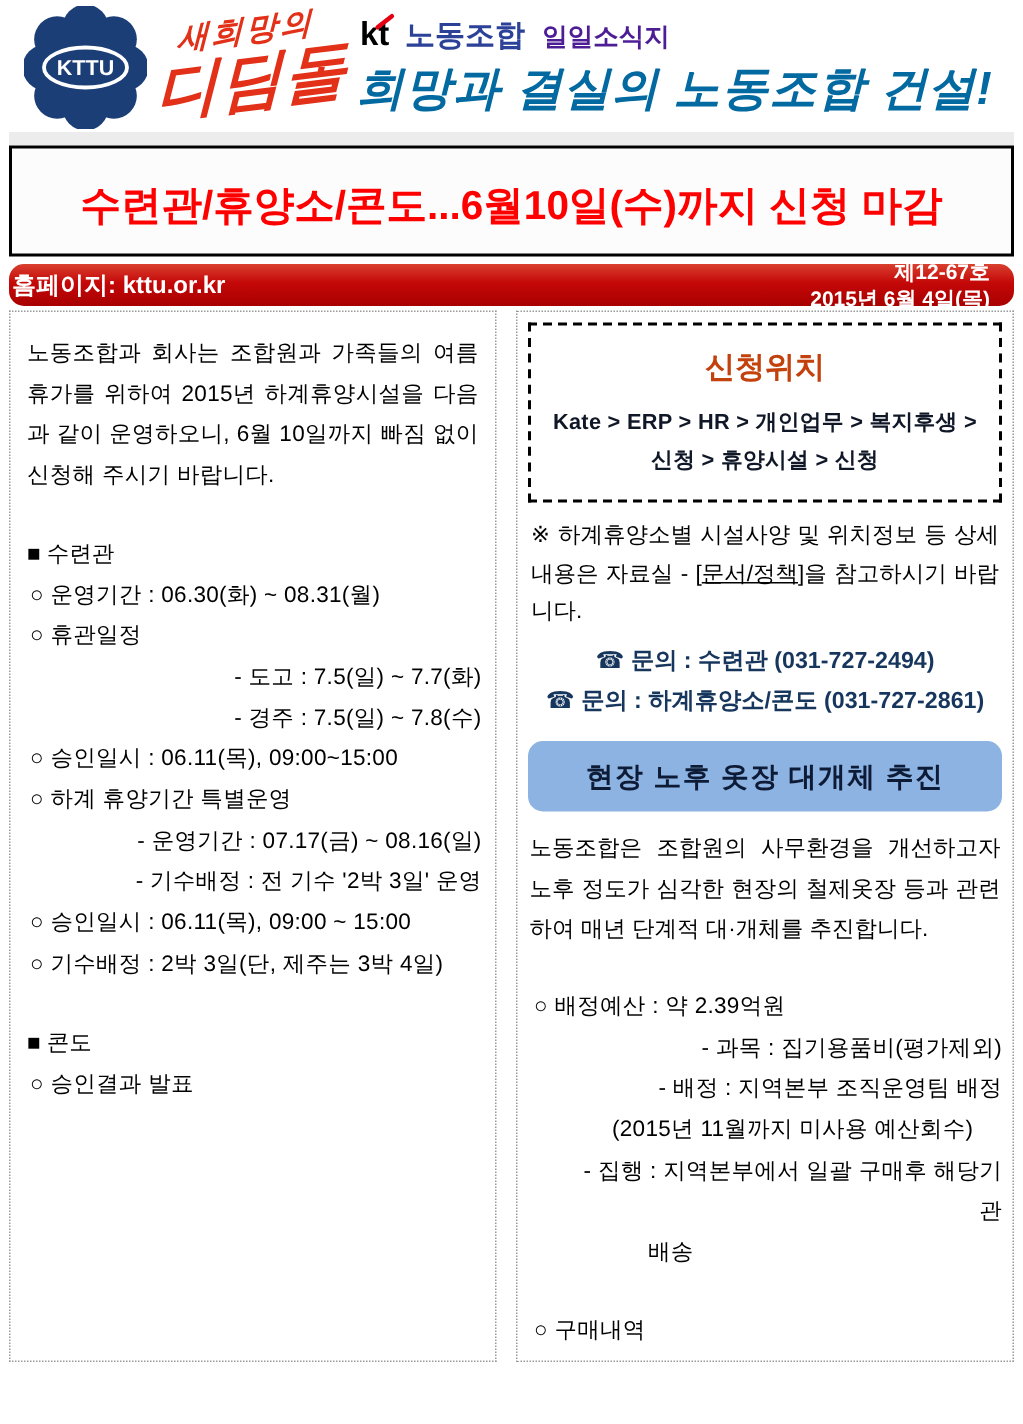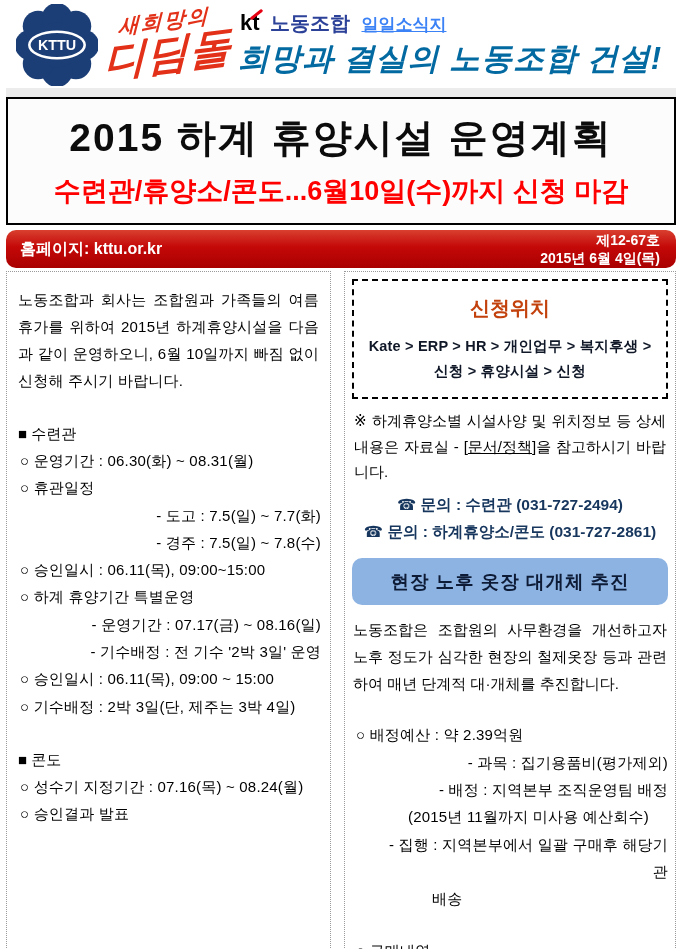--- a/index.html
+++ b/index.html
@@ -16,38 +16,38 @@
     position:absolute; left:102px; top:10px; color:#e23118;
     transform: rotate(-7deg); font-style: italic; font-weight: bold; line-height:1;
     text-align:center; white-space:nowrap;
   }
   .brand-l1 { font-size:21px; letter-spacing:2px; display:block; transform: skewX(-8deg); }
   .brand-l2 { font-size:42px; letter-spacing:1px; display:block; margin-top:2px; transform: skewX(-8deg); }
   .masthead { position:absolute; left:240px; top:10px; white-space:nowrap; }
   .kt-word { font-weight:bold; font-size:22px; color:#000; position:relative; padding-right:2px; }
   .kt-word i { position:absolute; left:9px; top:3px; width:15px; height:3px; background:#e60012; transform:rotate(-38deg); border-radius:2px; }
   .mh-org { font-weight:bold; font-size:20px; color:#2c4198; margin-left:4px; }
-  .mh-type { font-weight:bold; font-size:17px; color:#3b82f6; margin-left:7px;text-decoration:underline; }
+  .mh-type { font-weight:bold; font-size:17px; color:#4c1d95; margin-left:7px; }
   .slogan {
     position:absolute; left:238px; top:38px; font-size:31px; font-weight:bold;
     font-style:italic; color:#0369a1; letter-spacing:1px; white-space:nowrap;
   }
   .header-divider { height:9px; background:#ececec; margin:0 6px; }
   
   .title-box {
     margin: 0 6px; border:2px solid #000; background:#fcfcfc;
     text-align:center; padding:12px 0 14px;
   }
   .title-main { font-size:39px; font-weight:bold; letter-spacing:2px; color:#0c0c0c; }
   .title-sub  { font-size:27px; font-weight:bold; color:#ff0000; margin-top:8px; letter-spacing:0px; }
   
   .info-bar {
-    margin:5px 6px 3px; height:38px; border-radius:10px; color:#fff;
+    margin:5px 6px 3px; height:28px; border-radius:10px; color:#fff;
     background: linear-gradient(#d8402f 0%, #c40808 45%, #a90000 100%);
-    display:flex; justify-content:space-between; align-items:center; padding:2px 16px 2px 14px;
+    display:flex; justify-content:space-between; align-items:center; padding:2px 16px 2px 2px;
   }
   .info-home { font-weight:bold; font-size:16px; }
   .info-issue { text-align:right; font-weight:bold; font-size:14px; line-height:1.3; }
   
   .columns { display:flex; gap:13px; margin:2px 6px 0; min-height:676px; align-items:stretch; }
   .col-left  { width:325px; border:1px dotted #9a9a9a; padding:10px 9px; font-size:15px; }
   .col-right { width:332px; border:1px dotted #9a9a9a; padding:7px 7px; font-size:15px; }
   .intro { text-align:justify; line-height:1.8; letter-spacing:0.2px; margin:2px 2px 0; }
   .sec-title { font-weight:normal; margin-top:26px; padding-left:2px; line-height:1.8; }
   .line { line-height:1.82; letter-spacing:0.2px; }
@@ -94,21 +94,20 @@
   <div class="masthead">
     <span class="kt-word"><span>kt</span><i></i></span>
     <span class="mh-org">노동조합</span>
     <span class="mh-type">일일소식지</span>
   </div>
   <div class="slogan">희망과 결실의 노동조합 건설!</div>
 </div>
 <div class="header-divider"></div>
 
 <div class="title-box">
-  <div class="title-main">2015 하계 휴양시설 운영계획</div>
   <div class="title-sub">수련관/휴양소/콘도...6월10일(수)까지 신청 마감</div>
 </div>
 
 <div class="info-bar">
   <div class="info-home">홈페이지: kttu.or.kr</div>
   <div class="info-issue">
     <div>제12-67호</div>
     <div>2015년  6월  4일(목)</div>
   </div>
 </div>
@@ -125,21 +124,20 @@
     <div class="line l1">- 경주 : 7.5(일) ~ 7.8(수)</div>
     <div class="line l0">○ 승인일시 : 06.11(목), 09:00~15:00</div>
     <div class="line l0">○ 하계 휴양기간 특별운영</div>
     <div class="line l1">- 운영기간 : 07.17(금) ~ 08.16(일)</div>
     <div class="line l1">- 기수배정 : 전 기수 '2박 3일' 운영</div>
 
     <div class="line l0">○ 승인일시 : 06.11(목), 09:00 ~ 15:00</div>
     <div class="line l0">○ 기수배정 : 2박 3일(단, 제주는 3박 4일)</div>
 
     <div class="sec-title">■ 콘도</div>
-    <div class="line l0">○ 성수기 지정기간 : 07.16(목) ~ 08.24(월)</div>
     <div class="line l0">○ 승인결과 발표</div>
 
   </div>
 
   <div class="col-right">
     <div class="apply-box">
       <div class="apply-title">신청위치</div>
       <div class="apply-path">Kate &gt; ERP &gt; HR &gt; 개인업무 &gt; 복지후생 &gt; 신청 &gt; 휴양시설 &gt; 신청</div>
     </div>
 

